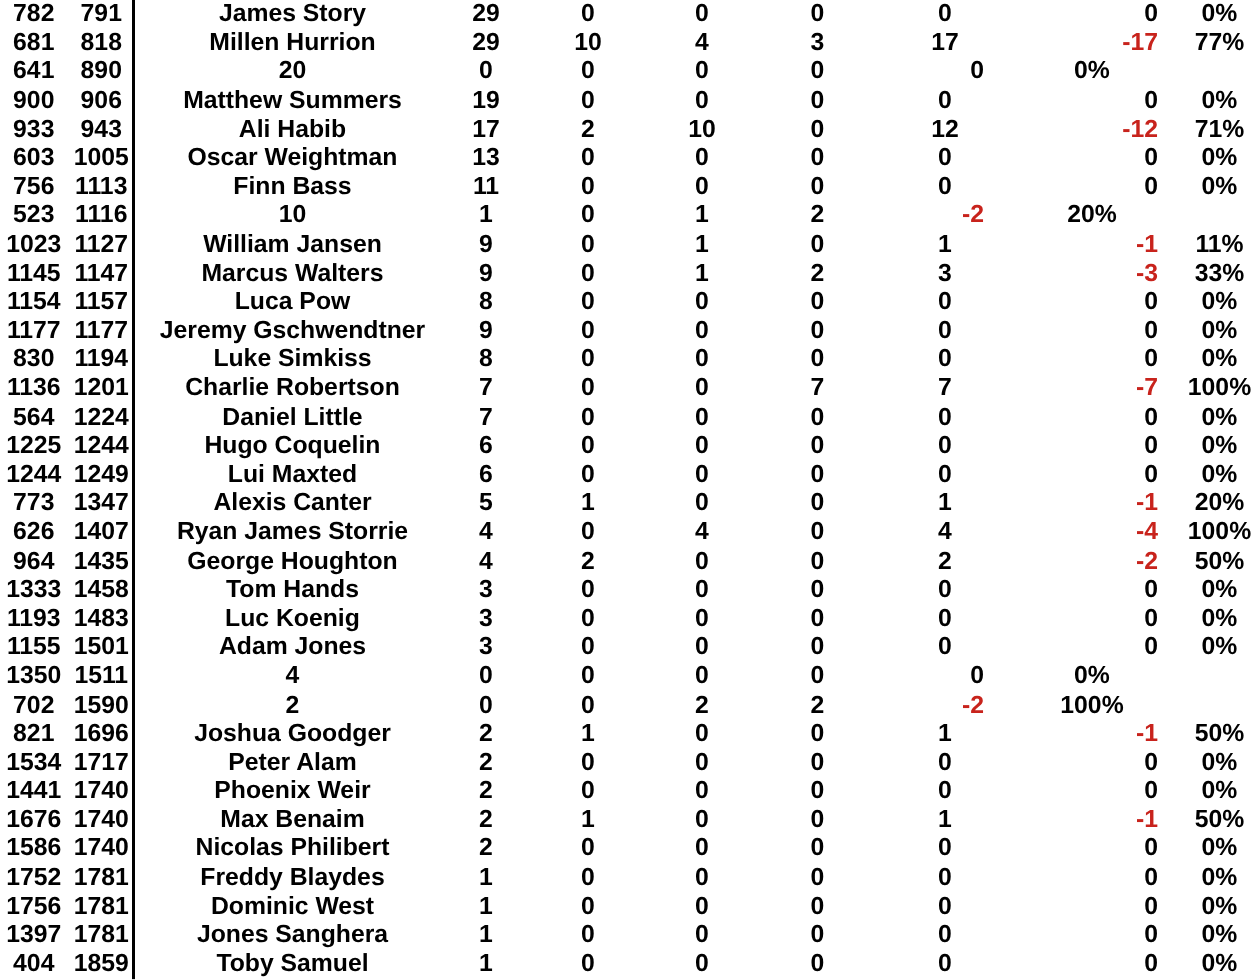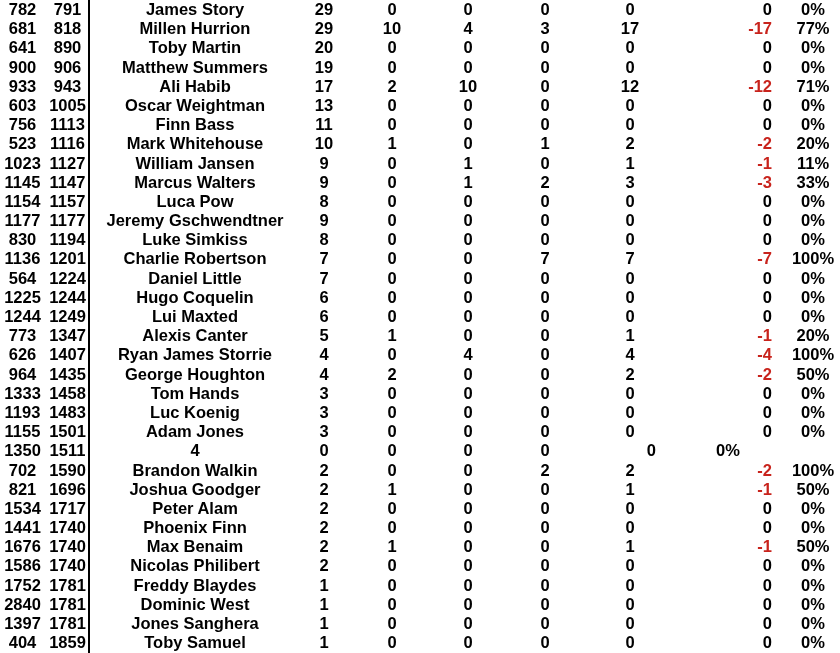--- a/index.html
+++ b/index.html
@@ -77,21 +77,20 @@
         <div class="cell col4">10</div>
         <div class="cell col5">4</div>
         <div class="cell col6">3</div>
         <div class="cell col7">17</div>
         <div class="cell col8 neg">-17</div>
         <div class="cell col9">77%</div>
       </div>
       <div class="row">
         <div class="cell col0">641</div>
         <div class="cell col1">890</div>
-        <div class="cell col2">Toby Martin</div>
         <div class="cell col3">20</div>
         <div class="cell col4">0</div>
         <div class="cell col5">0</div>
         <div class="cell col6">0</div>
         <div class="cell col7">0</div>
         <div class="cell col8">0</div>
         <div class="cell col9">0%</div>
       </div>
       <div class="row">
         <div class="cell col0">900</div>
@@ -137,21 +136,20 @@
         <div class="cell col4">0</div>
         <div class="cell col5">0</div>
         <div class="cell col6">0</div>
         <div class="cell col7">0</div>
         <div class="cell col8">0</div>
         <div class="cell col9">0%</div>
       </div>
       <div class="row">
         <div class="cell col0">523</div>
         <div class="cell col1">1116</div>
-        <div class="cell col2">Mark Whitehouse</div>
         <div class="cell col3">10</div>
         <div class="cell col4">1</div>
         <div class="cell col5">0</div>
         <div class="cell col6">1</div>
         <div class="cell col7">2</div>
         <div class="cell col8 neg">-2</div>
         <div class="cell col9">20%</div>
       </div>
       <div class="row">
         <div class="cell col0">1023</div>
@@ -340,21 +338,20 @@
         <div class="cell col4">0</div>
         <div class="cell col5">0</div>
         <div class="cell col6">0</div>
         <div class="cell col7">0</div>
         <div class="cell col8">0</div>
         <div class="cell col9">0%</div>
       </div>
       <div class="row">
         <div class="cell col0">702</div>
         <div class="cell col1">1590</div>
-        <div class="cell col2">Brandon Walkin</div>
         <div class="cell col3">2</div>
         <div class="cell col4">0</div>
         <div class="cell col5">0</div>
         <div class="cell col6">2</div>
         <div class="cell col7">2</div>
         <div class="cell col8 neg">-2</div>
         <div class="cell col9">100%</div>
       </div>
       <div class="row">
         <div class="cell col0">821</div>
@@ -376,21 +373,21 @@
         <div class="cell col4">0</div>
         <div class="cell col5">0</div>
         <div class="cell col6">0</div>
         <div class="cell col7">0</div>
         <div class="cell col8">0</div>
         <div class="cell col9">0%</div>
       </div>
       <div class="row">
         <div class="cell col0">1441</div>
         <div class="cell col1">1740</div>
-        <div class="cell col2">Phoenix Finn</div>
+        <div class="cell col2">Phoenix Weir</div>
         <div class="cell col3">2</div>
         <div class="cell col4">0</div>
         <div class="cell col5">0</div>
         <div class="cell col6">0</div>
         <div class="cell col7">0</div>
         <div class="cell col8">0</div>
         <div class="cell col9">0%</div>
       </div>
       <div class="row">
         <div class="cell col0">1676</div>
@@ -422,21 +419,21 @@
         <div class="cell col2">Freddy Blaydes</div>
         <div class="cell col3">1</div>
         <div class="cell col4">0</div>
         <div class="cell col5">0</div>
         <div class="cell col6">0</div>
         <div class="cell col7">0</div>
         <div class="cell col8">0</div>
         <div class="cell col9">0%</div>
       </div>
       <div class="row">
-        <div class="cell col0">2840</div>
+        <div class="cell col0">1756</div>
         <div class="cell col1">1781</div>
         <div class="cell col2">Dominic West</div>
         <div class="cell col3">1</div>
         <div class="cell col4">0</div>
         <div class="cell col5">0</div>
         <div class="cell col6">0</div>
         <div class="cell col7">0</div>
         <div class="cell col8">0</div>
         <div class="cell col9">0%</div>
       </div>

